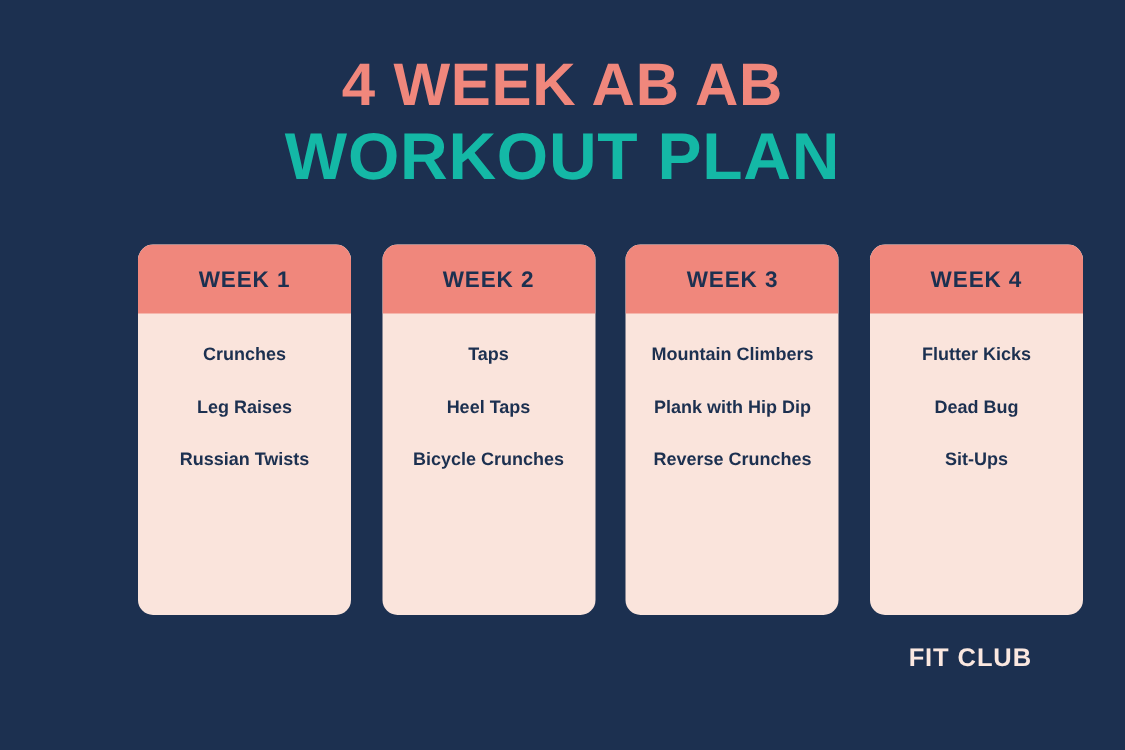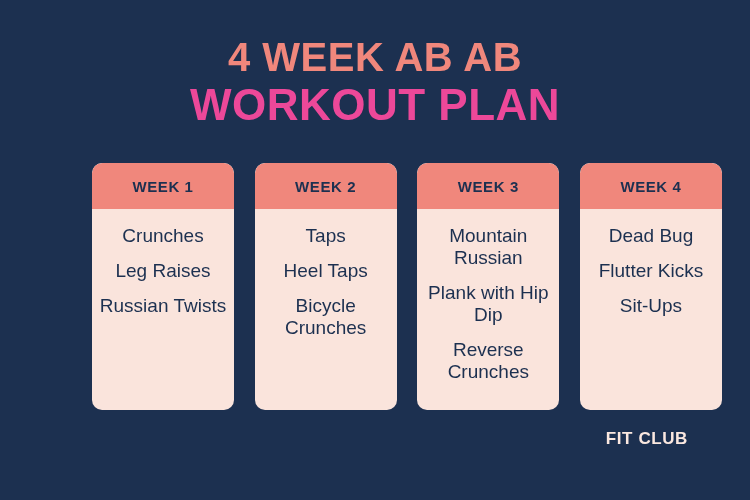--- a/index.html
+++ b/index.html
@@ -35,21 +35,21 @@
     display: block;
     color: #f0877c;
     font-size: 40px;
     font-weight: bold;
     letter-spacing: 0.5px;
     line-height: 46px;
     text-transform: uppercase;
   }
   .title-line-2 {
     display: block;
-    color: #ec4899;
+    color: #14b8a6;
     font-size: 44px;
     font-weight: bold;
     letter-spacing: 0.5px;
     line-height: 50px;
     text-transform: uppercase;
   }
 
   
   .cards-row {
     position: absolute;
@@ -93,24 +93,25 @@
     box-sizing: border-box;
     overflow: hidden;
   }
   .exercise-list {
     list-style: none;
     margin: 0;
     padding: 0;
   }
   .exercise-item {
     color: #1c3050;
-    font-size: 19px;
+    font-size: 12px;
     line-height: 22px;
     text-align: center;
     margin-bottom: 13px;
+    font-weight: bold;
   }
 
   
   .brand {
     position: absolute;
     right: 62px;
     top: 428px;
     text-align: right;
   }
   .brand-line {
@@ -160,35 +161,35 @@
         </ul>
       </div>
     </div>
 
     <div class="week-card">
       <div class="card-header">
         <span class="card-header-label">WEEK 3</span>
       </div>
       <div class="card-body">
         <ul class="exercise-list">
-          <li class="exercise-item">Mountain Russian</li>
+          <li class="exercise-item">Mountain Climbers</li>
           <li class="exercise-item">Plank with Hip Dip</li>
           <li class="exercise-item">Reverse Crunches</li>
         </ul>
       </div>
     </div>
 
     <div class="week-card">
       <div class="card-header">
         <span class="card-header-label">WEEK 4</span>
       </div>
       <div class="card-body">
         <ul class="exercise-list">
+          <li class="exercise-item">Flutter Kicks</li>
           <li class="exercise-item">Dead Bug</li>
-          <li class="exercise-item">Flutter Kicks</li>
           <li class="exercise-item">Sit-Ups</li>
         </ul>
       </div>
     </div>
 
   </div>
 
   <div class="brand">
     <span class="brand-line">FIT CLUB</span>
   </div>

